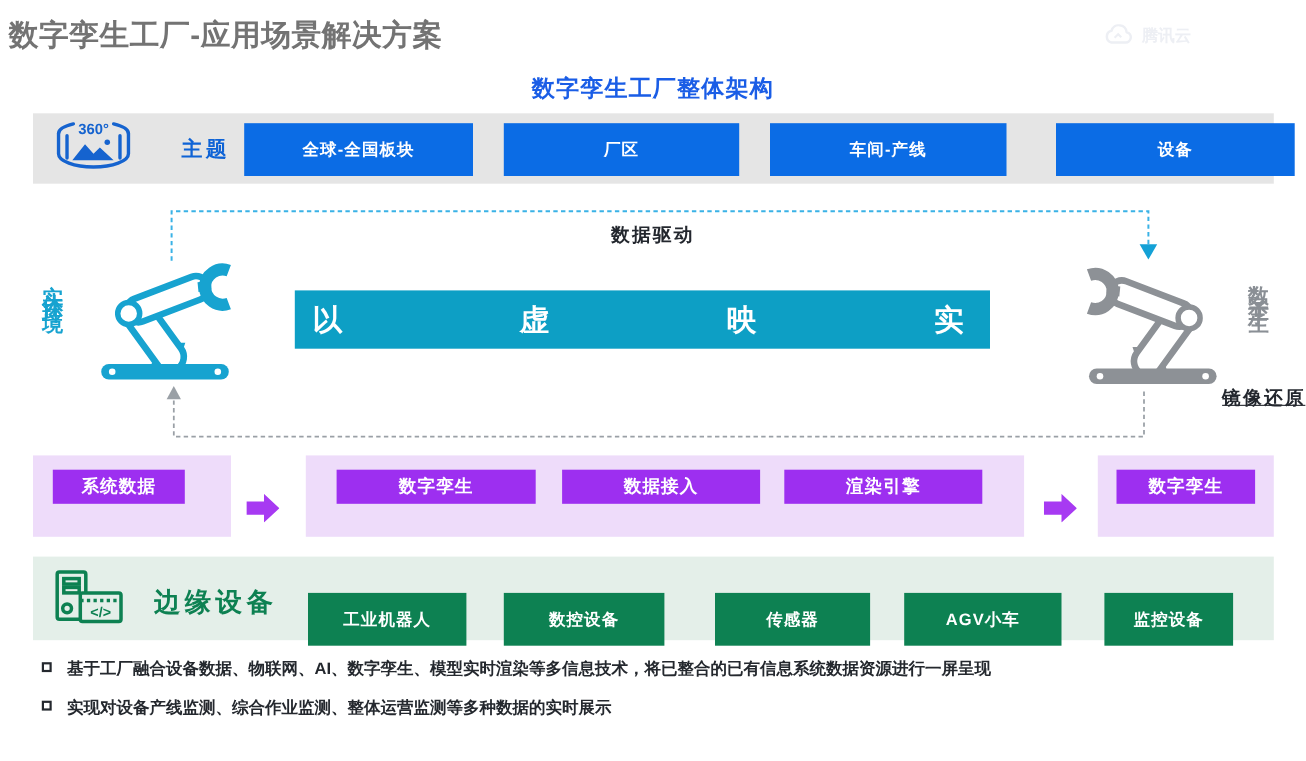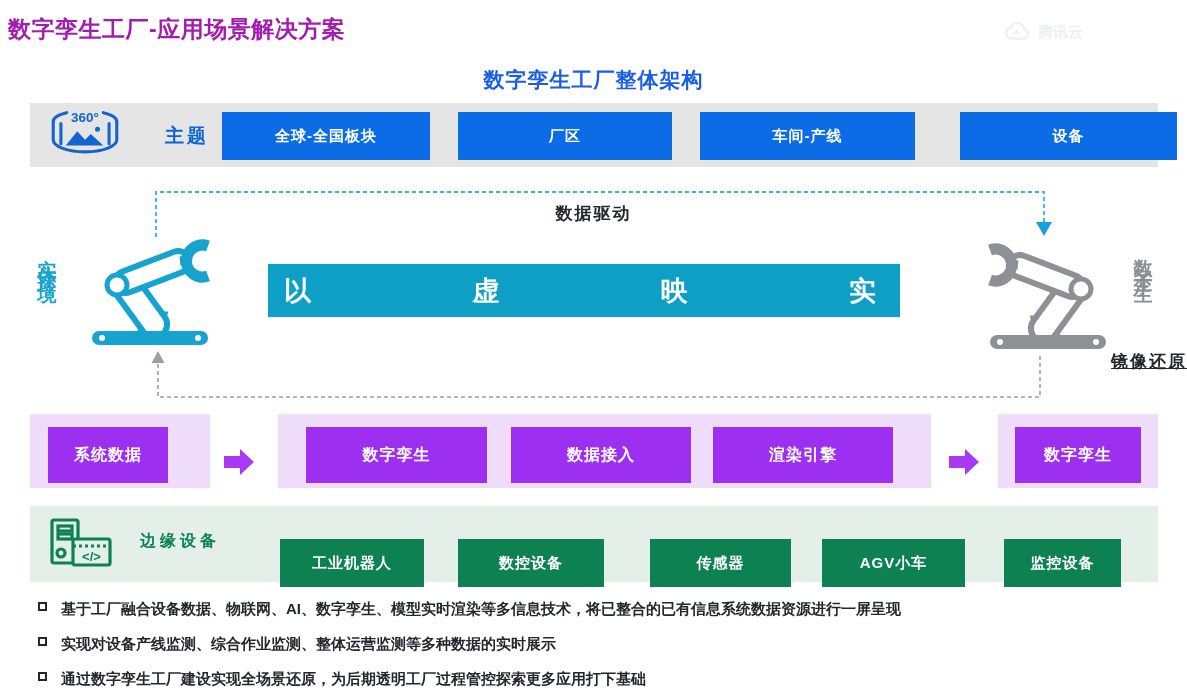--- a/index.html
+++ b/index.html
@@ -3,21 +3,21 @@
 <meta charset="utf-8">
 <style>
   * { margin:0; padding:0; box-sizing:border-box; }
   html,body { background:#fff; }
   .slide {
     position:relative; width:1187px; height:692px; background:#ffffff;
     font-family:"Liberation Sans","DejaVu Sans",sans-serif; overflow:hidden;
   }
   .abs { position:absolute; }
 
-  .title { left:8px; top:14px; font-size:23px; font-weight:bold; color:#a21caf; letter-spacing:0.5px; }
+  .title { left:8px; top:14px; font-size:27px; font-weight:bold; color:#737373; letter-spacing:0.5px; }
   .logo { right:104px; top:22px; display:flex; align-items:center; gap:6px; color:#edeff4; font-size:15px; font-weight:bold; }
   .subtitle { left:0; right:0; top:66px; text-align:center; font-size:21px; font-weight:bold; color:#1a5de6; letter-spacing:1px; }
 
   
   .theme-row { left:30px; top:103px; width:1128px; height:64px; background:#e5e5e5; }
   .icon360 { left:18px; top:6px; width:74px; height:52px; color:#1563cf; }
   .theme-label { left:135px; top:20px; font-size:19px; font-weight:bold; color:#0e63d6; letter-spacing:3px; }
   .tbtn { top:9px; height:48px; background:#0b6ce5; color:#fff; font-size:15px; font-weight:bold;
           display:flex; align-items:center; justify-content:center; letter-spacing:1px; }
   .tb1 { left:192px; width:208px; } .tb2 { left:428px; width:214px; }
@@ -33,32 +33,32 @@
   .robot { width:132px; height:118px; }
   .robot-left { left:84px; top:234px; color:#17a3d0; }
   .robot-right { left:982px; top:238px; color:#8d9196; transform:scaleX(-1); }
   .banner { left:268px; top:264px; width:632px; height:53px; background:#0d9fc5; color:#fff;
             display:flex; align-items:center; justify-content:space-between; padding:0 24px 0 16px;
             font-size:27px; font-weight:bold; }
 
   
   .pcont { top:414px; height:74px; background:#eedcfa; }
   .pc1 { left:30px; width:180px; } .pc2 { left:278px; width:653px; } .pc3 { left:998px; width:160px; }
-  .pbtn { top:427px; height:56px; background:#9d2ff0; color:#fff; font-size:16px; font-weight:bold;
+  .pbtn { top:427px; height:31px; background:#9d2ff0; color:#fff; font-size:16px; font-weight:bold;
           display:flex; align-items:center; justify-content:center; letter-spacing:1px; }
   .pb0 { left:48px; width:120px; }
   .ps1 { left:306px; width:181px; } .ps2 { left:511px; width:180px; } .ps3 { left:713px; width:180px; }
   .pb4 { left:1015px; width:126px; }
   .parrow { top:449px; width:30px; height:26px; }
   .pa1 { left:224px; } .pa2 { left:949px; }
 
   
   .green-row { left:30px; top:506px; width:1128px; height:76px; background:#e4efe9; }
   .edge-icon { left:18px; top:11px; width:66px; height:54px; color:#0d8152; }
-  .edge-label { left:110px; top:25px; font-size:16px; font-weight:bold; color:#0d8152; letter-spacing:4px; }
+  .edge-label { left:110px; top:25px; font-size:24px; font-weight:bold; color:#0d8152; letter-spacing:4px; }
   .gbtn { top:13px; height:48px; background:#0d8152; color:#fff; font-size:15px; font-weight:bold;
           display:flex; align-items:center; justify-content:center; letter-spacing:1px;margin-top:20px; }
   .gb0 { left:250px; width:144px; } .gb1 { left:428px; width:146px; } .gb2 { left:620px; width:141px; }
   .gb3 { left:792px; width:143px; } .gb4 { left:974px; width:117px; }
 
   
   .bullets { left:38px; top:598px; width:1120px; }
   .bullet { display:flex; align-items:flex-start; gap:14px; margin-bottom:14px;
             font-size:15px; font-weight:600; color:#24282e; line-height:21px; }
   .bullet .sq { flex:0 0 auto; width:9px; height:9px; border:2px solid #24282e; margin-top:4px; }
@@ -181,19 +181,15 @@
 
   <div class="abs bullets">
     <div class="bullet">
       <span class="sq"></span>
       <span>基于工厂融合设备数据、物联网、AI、数字孪生、模型实时渲染等多信息技术，将已整合的已有信息系统数据资源进行一屏呈现</span>
     </div>
     <div class="bullet">
       <span class="sq"></span>
       <span>实现对设备产线监测、综合作业监测、整体运营监测等多种数据的实时展示</span>
     </div>
-    <div class="bullet">
-      <span class="sq"></span>
-      <span>通过数字孪生工厂建设实现全场景还原，为后期透明工厂过程管控探索更多应用打下基础</span>
-    </div>
   </div>
 
 </div>
 
 </body></html>

